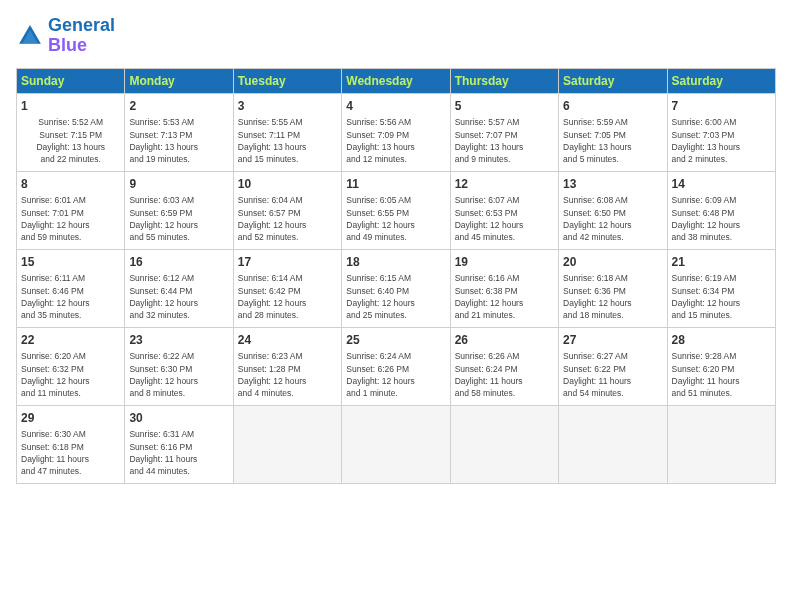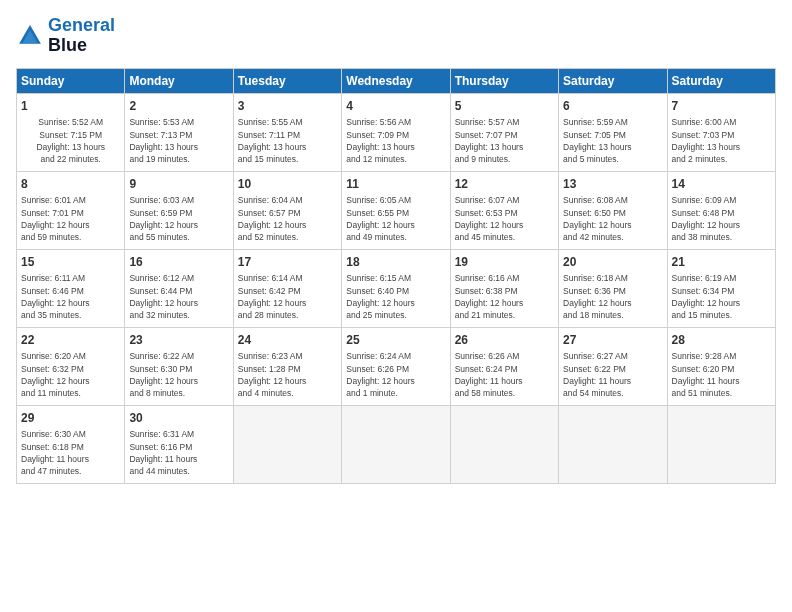--- a/index.html
+++ b/index.html
@@ -52,21 +52,21 @@
       font-size: 14px;
       color: #555;
     }
     .calendar-table {
       width: 100%;
       border-collapse: collapse;
       font-size: 9.5px;
     }
     .calendar-table thead tr th {
       background: #1a6eb5;
-      color: #ffffff;
+      color: #bef264;
       padding: 5px 4px;
       font-size: 12px;
       font-weight: bold;
       text-align: left;
       border: 1px solid #ccc;
     }
     .calendar-table tbody tr td {
       border: 1px solid #d0d0d0;
       vertical-align: top;
       padding: 4px 4px;
@@ -96,21 +96,21 @@
 
 <div class="page">
   <div class="header">
     <div class="logo">
       <svg class="logo-icon" viewBox="0 0 36 36">
         <polygon points="18,4 32,28 4,28" fill="#1a6eb5"></polygon>
         <polygon points="18,10 28,28 8,28" fill="#4a9de0" opacity="0.5"></polygon>
       </svg>
       <div class="logo-text">
         <span>General</span><br>
-        <span style="color:#0f172a">Blue</span>
+        <span style="color:#8b5cf6">Blue</span>
       </div>
     </div>
     <div class="title-block">
       <div class="month-title"></div>
       <div class="subtitle"></div>
     </div>
   </div>
 
   <table class="calendar-table">
     <thead>

